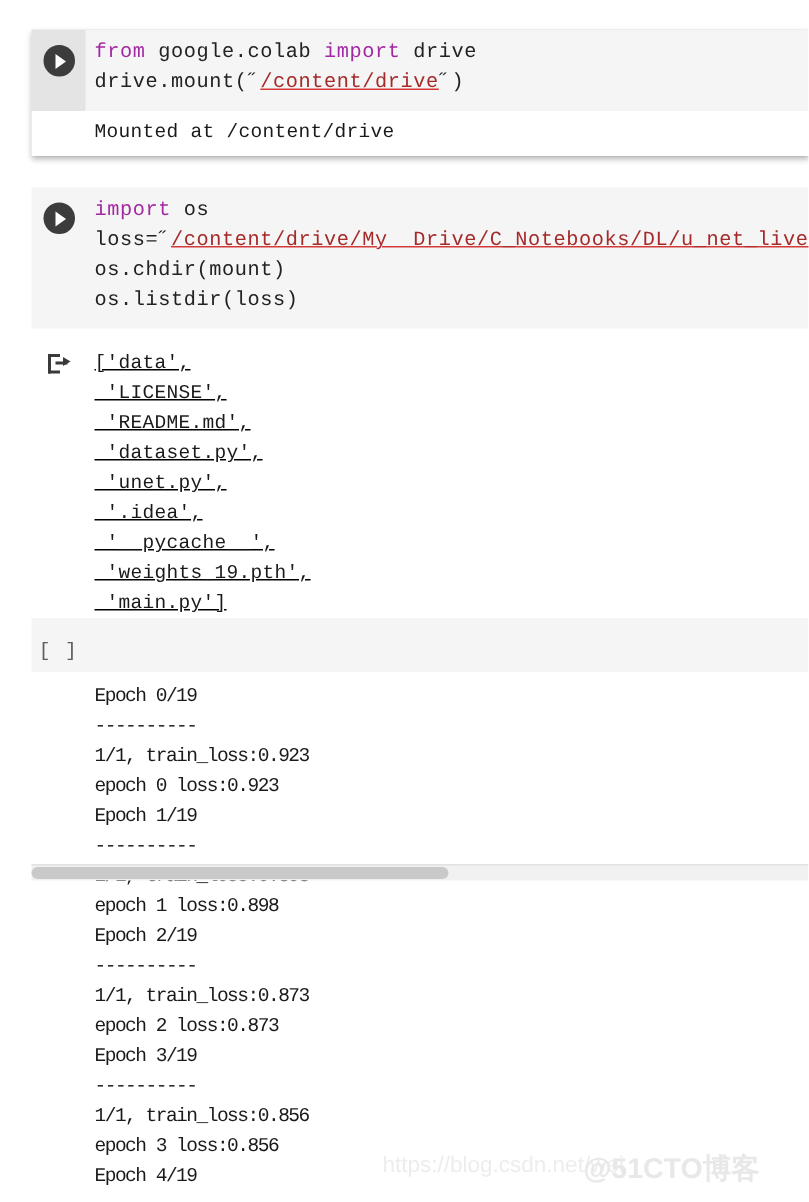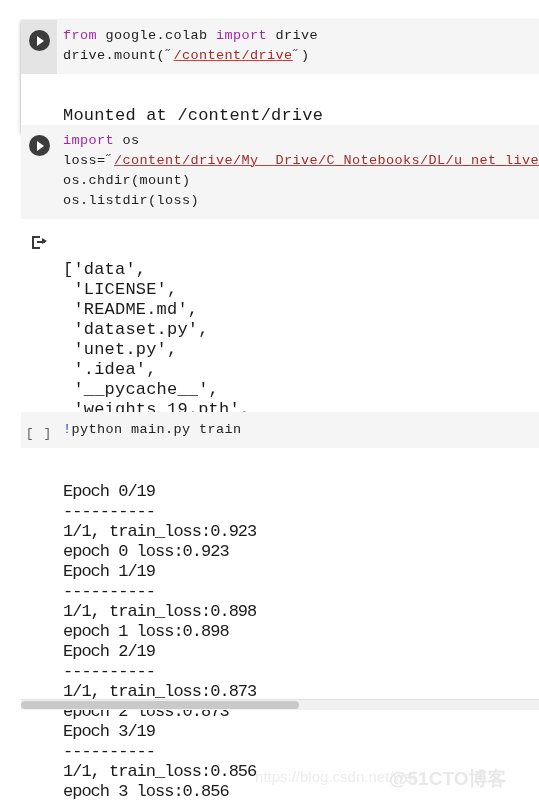--- a/index.html
+++ b/index.html
@@ -12,21 +12,21 @@
     height: 801px;
     position: relative;
     overflow: hidden;
     font-family: "Liberation Serif", "DejaVu Serif", serif;
   }
 
   .notebook {
     position: absolute;
     left: 0; top: 0;
     width: 539px;
-    height: 710px;
+    height: 587px;
     background: #fff;
   }
 
   
   .cell-block {
     position: absolute;
     left: 21px;
     width: 518px;
   }
   .cell-block.shadowed {
@@ -139,32 +139,31 @@
     width: 0; height: 0;
     border-left: 5px solid #3a3a3a;
     border-top: 3.5px solid transparent;
     border-bottom: 3.5px solid transparent;
   }
 
   .out-text {
     flex: 1;
     padding: 4px 0 6px 6px;
     font-family: "Liberation Mono", "DejaVu Sans Mono", monospace;
-    font-size: 17px;
+    font-size: 13px;
     line-height: 20px;
     color: #1a1a1a;
     white-space: pre;
     letter-spacing: 0.2px;
-    margin-top: 28px;
   }
 
   
   #cell-1 { top: 20px; }
   #cell-2 { top: 125px; }
-  #cell-2-output { position: absolute; left: 21px; top: 228px; width: 518px; }
+  #cell-2-output { position: absolute; left: 21px; top: 228px; width: 518px; text-decoration: underline; }
   #cell-3 { top: 412px; }
   #cell-3-output { position: absolute; left: 21px; top: 450px; width: 518px; }
 
   #cell-3 .code-row { height: 36px; align-items: center; }
   #cell-3 .gutter { padding-top: 0; align-items: center; }
   #cell-3 .code-area { padding-top: 0; padding-bottom: 0; }
 
   .hr-dash {
     font-family: "Liberation Mono", "DejaVu Sans Mono", monospace;
     letter-spacing: -1px;
@@ -260,21 +259,20 @@
  'weights_19.pth',
  'main.py']</div>
     </div>
   </div>
 
   <div class="cell-block" id="cell-3">
     <div class="code-row">
       <div class="gutter">
         <span class="empty-prompt">[ ]</span>
       </div>
-      <div class="code-area"><span class="bang">!</span><span>python main.py train</span></div>
     </div>
   </div>
 
   <div id="cell-3-output">
     <div class="output-row">
       <div class="out-gutter"></div>
       <div class="out-text hr-dash">Epoch 0/19
 ----------
 1/1, train_loss:0.923
 epoch 0 loss:0.923

